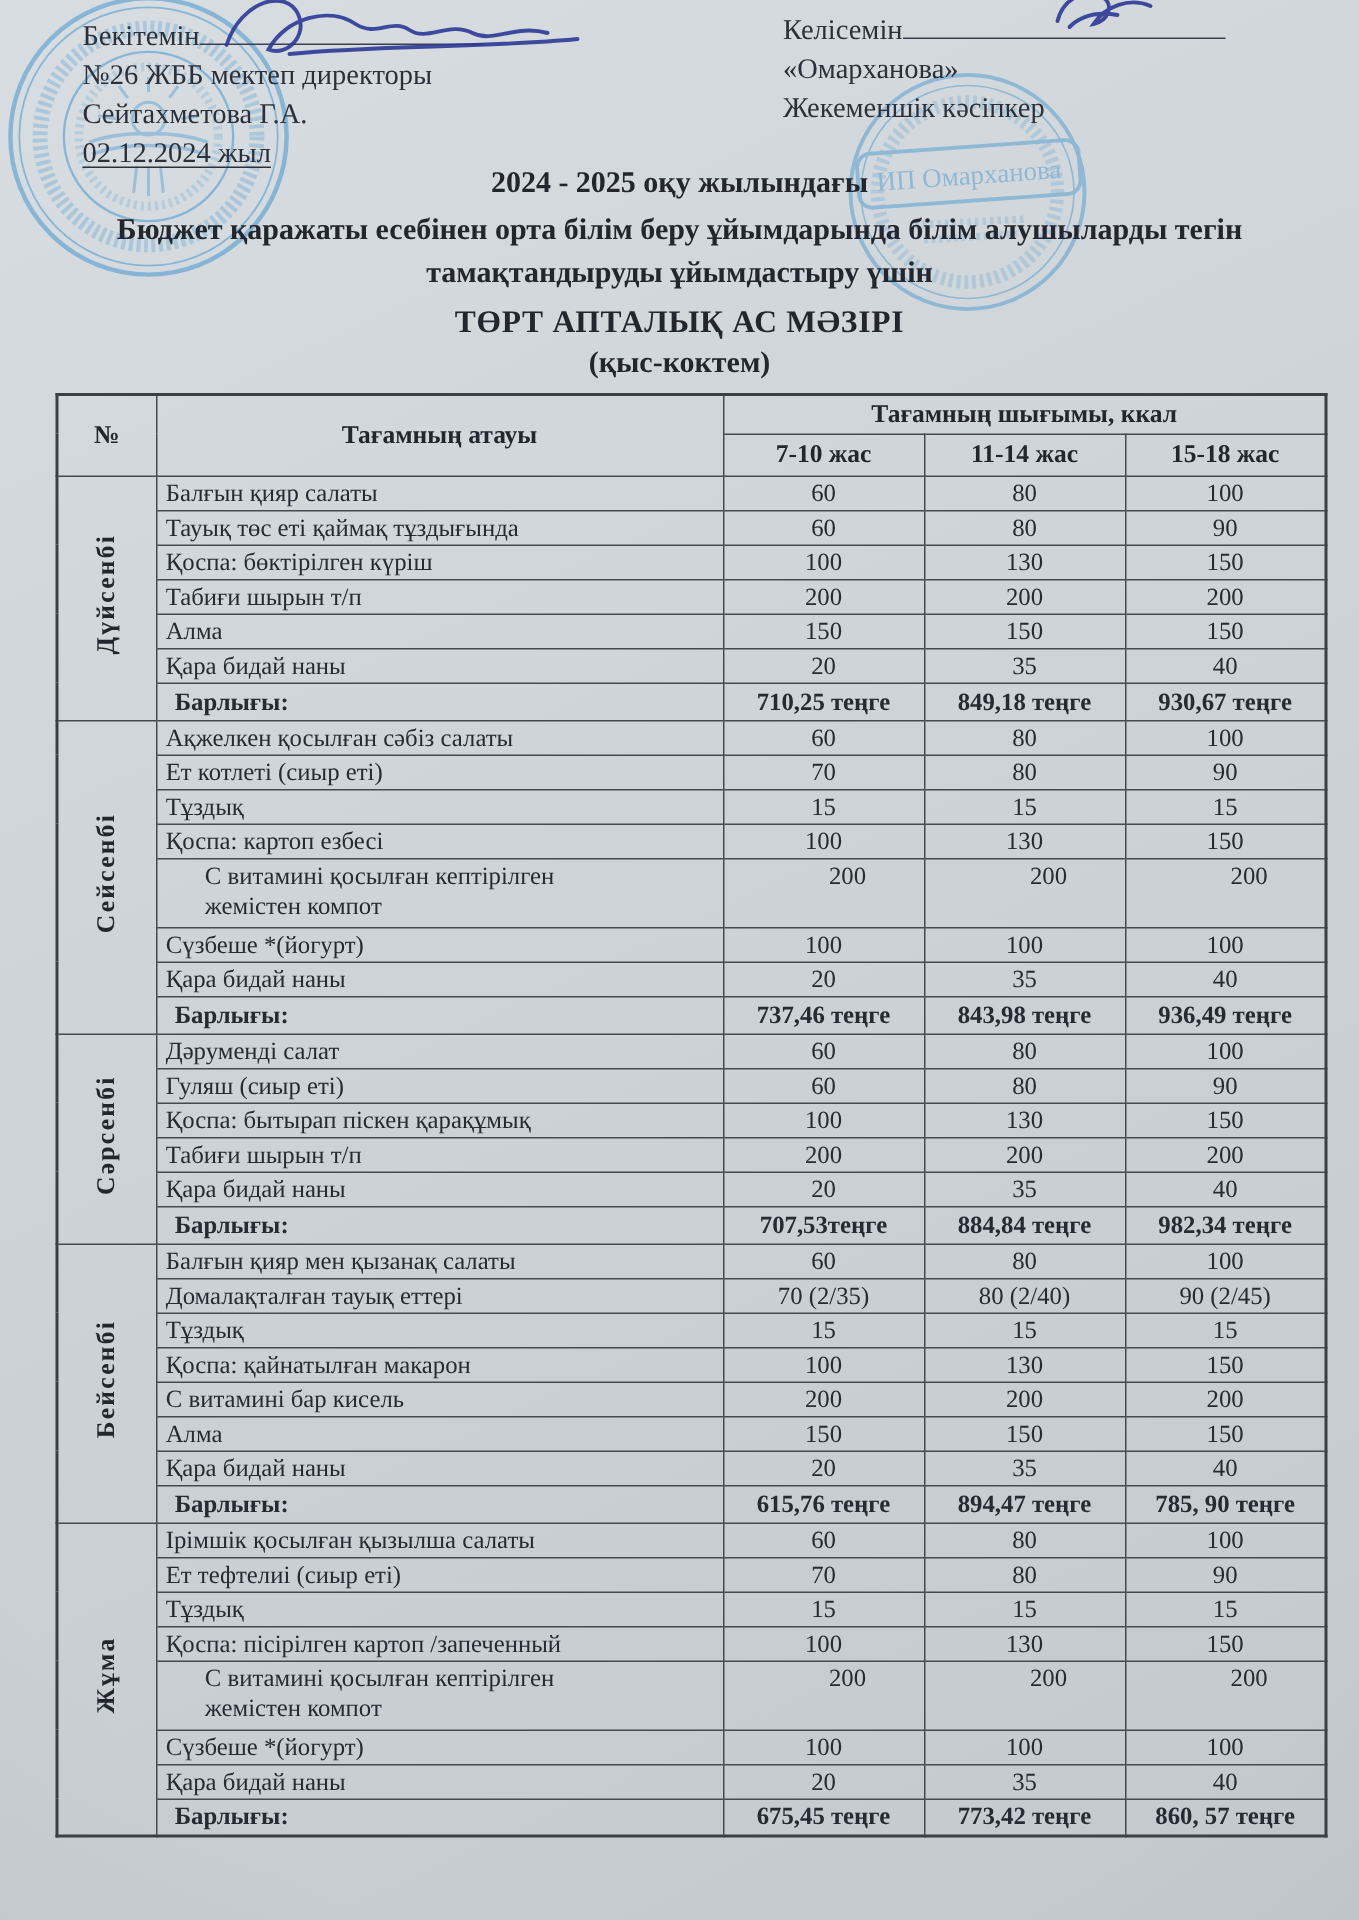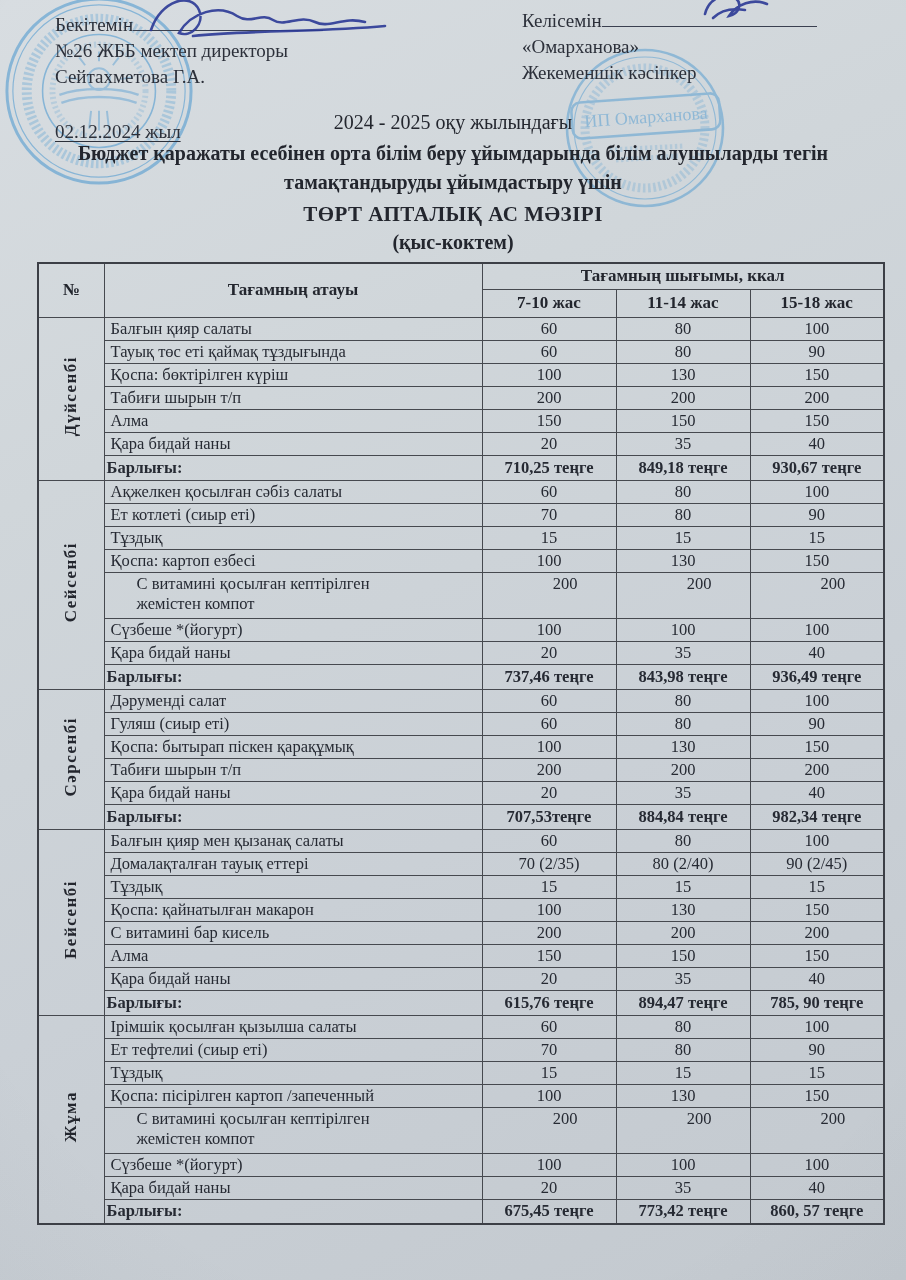--- a/index.html
+++ b/index.html
@@ -13,31 +13,31 @@
   .page::after{
     content:""; position:absolute; inset:0; pointer-events:none;
     background: radial-gradient(ellipse 120% 110% at 50% 42%, rgba(255,255,255,0) 55%, rgba(40,50,60,0.10) 100%);
   }
   
   .approve { position:absolute; font-size:19px; line-height:26px; color:#2c303a; z-index:3; }
   .approve-left { left:55px; top:12px; }
   .approve-right { left:522px; top:8px; }
   .sig-row { position:relative; white-space:nowrap; }
   .uline { display:inline-block; border-bottom:1.7px solid #3a4050; height:18px; vertical-align:baseline; }
-  .date-line { text-decoration:underline; text-underline-offset:3px;margin-top:29px; }
+  .date-line { text-decoration:underline; text-underline-offset:3px; }
   .sig-svg { position:absolute; pointer-events:none; }
   .sig-left-svg { left:78px; top:-26px; }
   .sig-right-svg { left:95px; top:-24px; }
   
   .stamp { position:absolute; pointer-events:none; }
   .stamp-left { left:0px; top:-8px; opacity:.58; z-index:1; }
   .stamp-right { left:540px; top:46px; opacity:.50; z-index:1; }
   
   .title-block { position:absolute; left:0; top:110px; width:906px; text-align:center; z-index:2; color:#23262e; }
-  .t1 { font-size:20px; font-weight:normal; line-height:24px; }
+  .t1 { font-size:20px; font-weight:bold; line-height:24px; }
   .t2 { font-size:20px; font-weight:bold; line-height:26px; margin-top:6px; }
   .t3 { font-size:20px; font-weight:bold; line-height:24px; margin-top:4px; }
   .t4 { font-size:21px; font-weight:bold; letter-spacing:.5px; margin-top:8px; }
   .t5 { font-size:20px; font-weight:bold; margin-top:4px; }
   .t6 { font-size:20px; font-weight:bold; margin-top:5px; }
   
   table.menu {
     position:absolute; left:37px; top:262px; width:846px;
     border-collapse:collapse; table-layout:fixed; z-index:2;
     background: transparent;
@@ -54,21 +54,21 @@
   .menu tbody tr.tall { height:46px; }
   .menu tbody tr.total-row { height:25px; }
   .menu td { font-size:16.5px; color:#262a33; vertical-align:middle; }
   .menu td.dish { text-align:left; padding:0 6px; line-height:20px; }
   .menu tr.tall td { vertical-align:top; padding-top:1px;padding-left:32px; }
   .menu tr.tall td.dish { padding-right:62px; }
   .menu td.val { text-align:center; }
   .menu td.day-cell { text-align:center; vertical-align:middle; }
   .day-text { display:inline-block; writing-mode:vertical-rl; transform:rotate(180deg); font-weight:bold; font-size:17px; letter-spacing:1.5px; color:#23262e; }
   .menu tr.total-row td { font-weight:bold; }
-  .menu td.total-label { text-align:left; padding:0 2px; }
+  .menu td.total-label { text-align:left; padding:0 12px; }
 </style>
 </head>
 <body>
 
 <div class="page">
 
   <svg class="stamp stamp-left" width="198" height="198" viewBox="0 0 200 200">
     <g fill="none" stroke="#4f9ad0">
       <circle cx="100" cy="100" r="93" stroke-width="3"></circle>
       <circle cx="100" cy="100" r="87" stroke-width="1.2"></circle>

